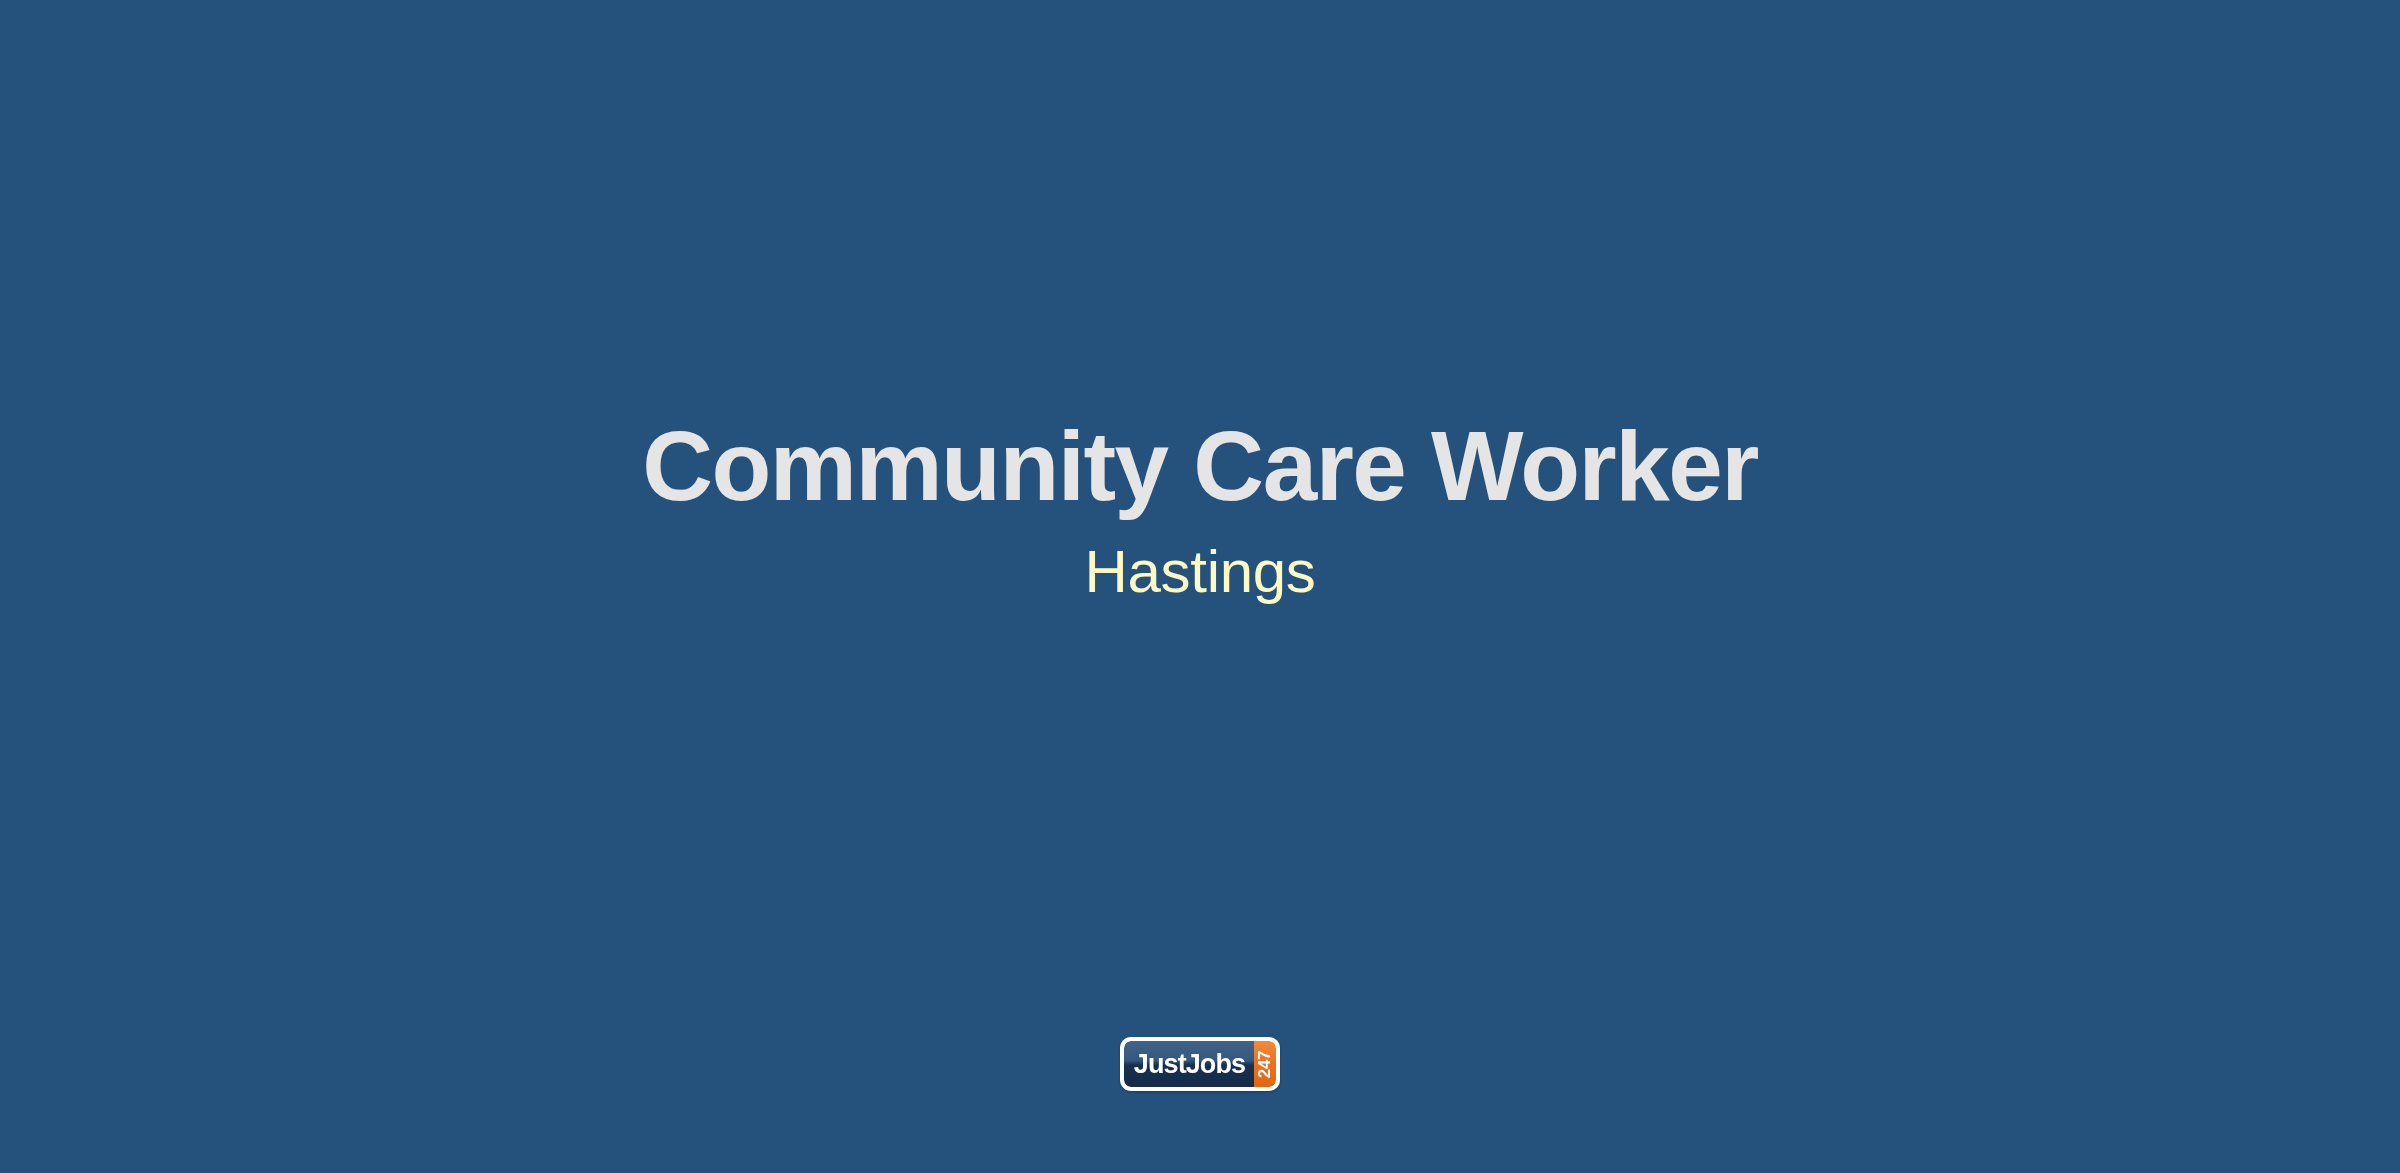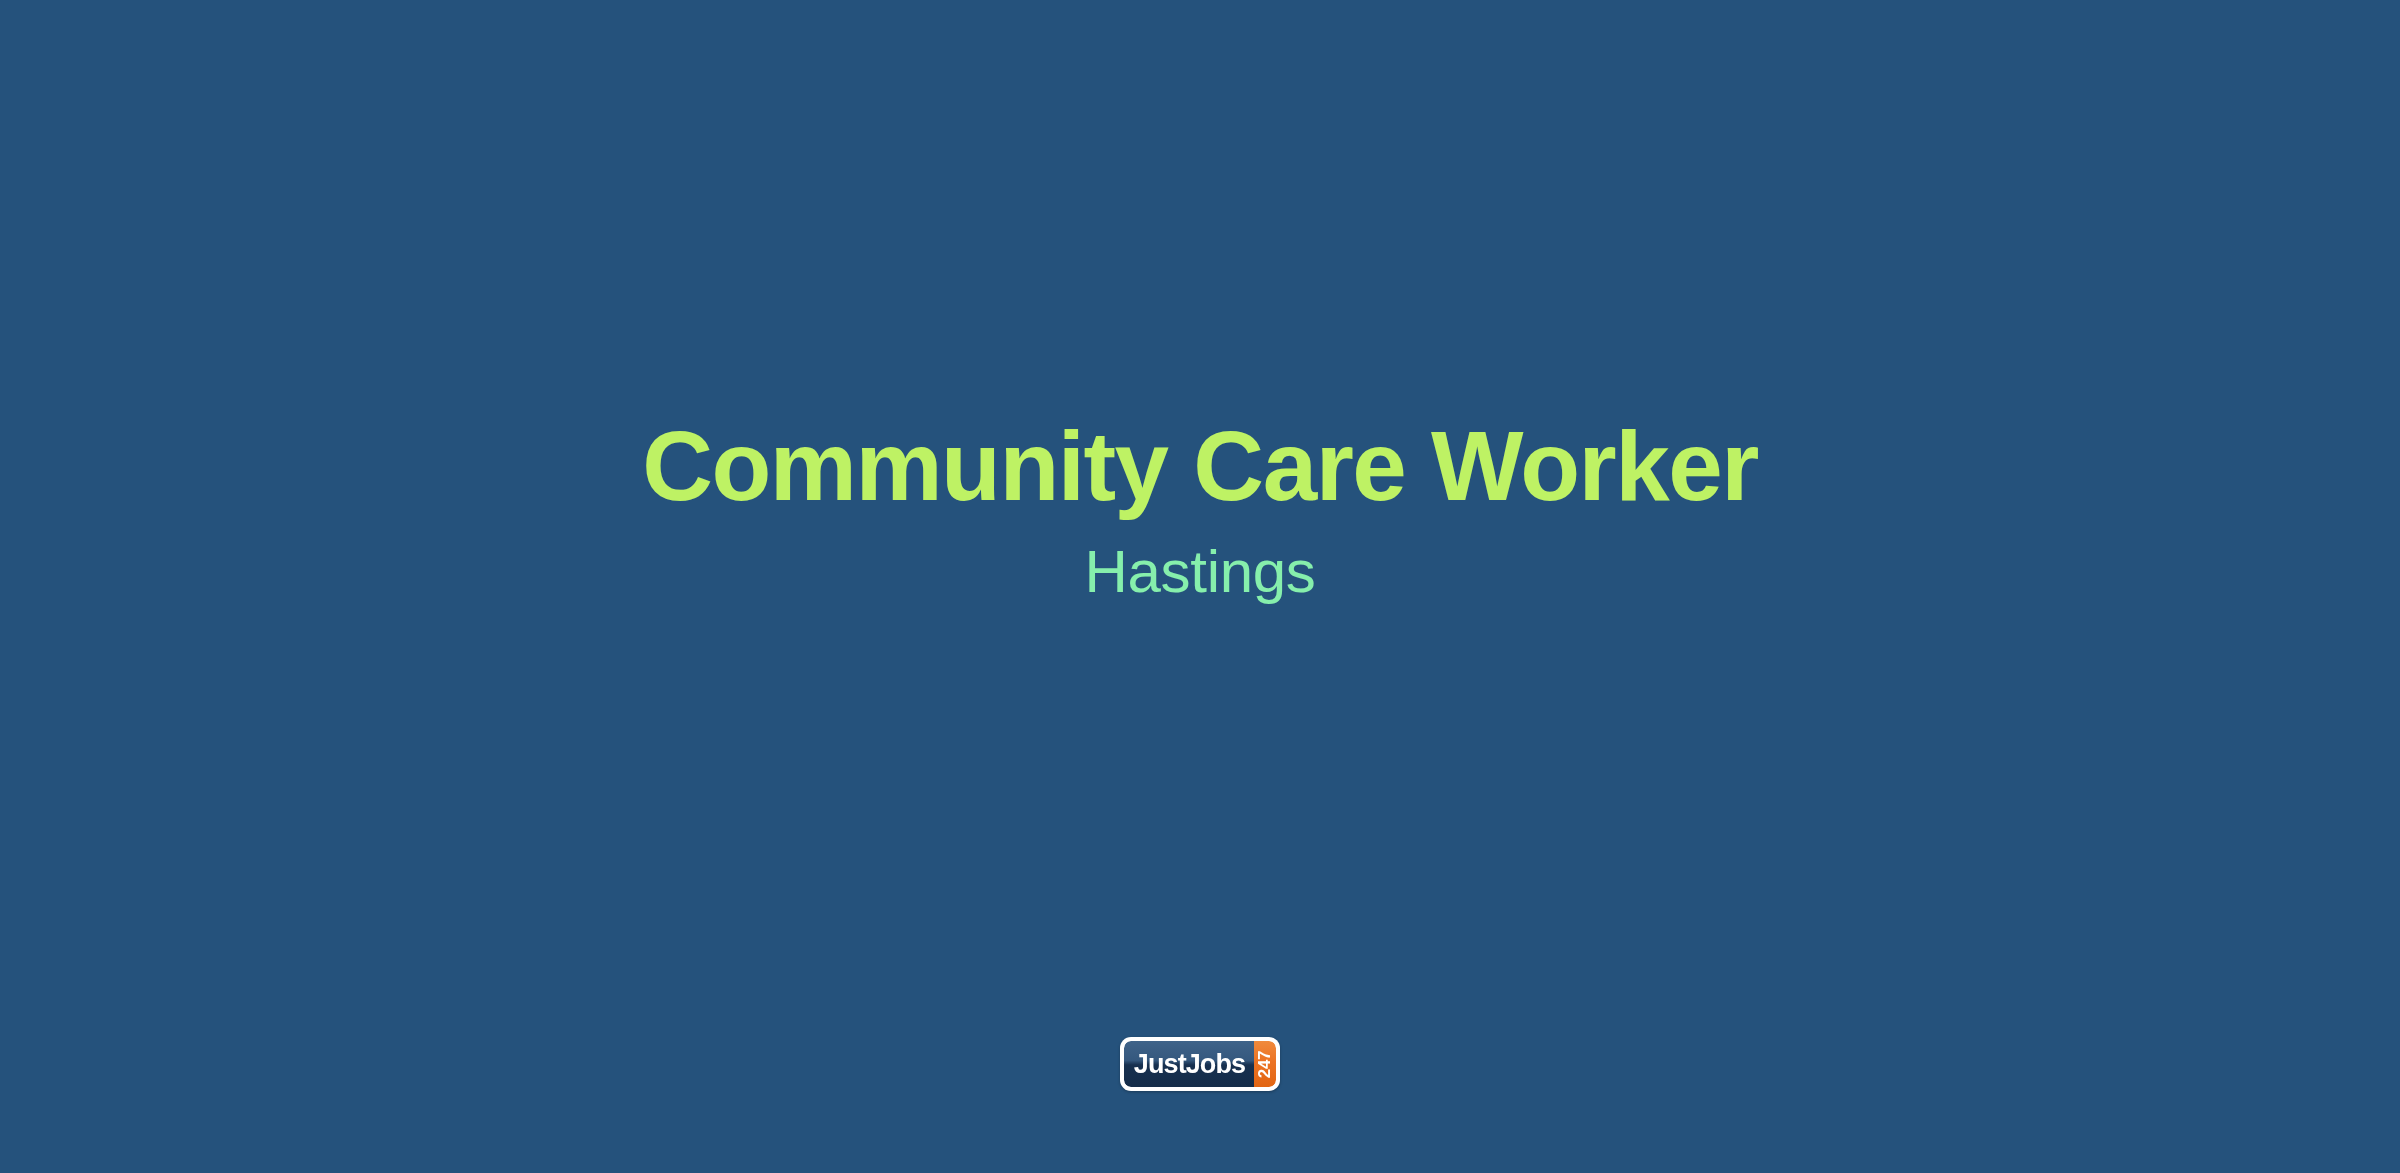--- a/index.html
+++ b/index.html
@@ -37,33 +37,33 @@
     align-items: center;
     justify-content: center;
     text-align: center;
   }
 
   .job-title {
     font-family: "Liberation Sans", "DejaVu Sans", sans-serif;
     font-size: 98px;
     font-weight: 700;
     line-height: 1.08;
-    color: #bef264;
+    color: #e5e5e5;
     letter-spacing: -1.5px;
     margin: 0;
     padding: 0;
     white-space: nowrap;
   }
 
   .job-location {
     font-family: "Liberation Sans", "DejaVu Sans", sans-serif;
     font-size: 60px;
     font-weight: 400;
     line-height: 1.15;
-    color: #86efac;
+    color: #fef9c3;
     letter-spacing: -0.3px;
     margin: 18px 0 0 0;
     padding: 0;
     white-space: nowrap;
   }
 
   
   .brand-logo-wrap {
     position: absolute;
     left: 0;

